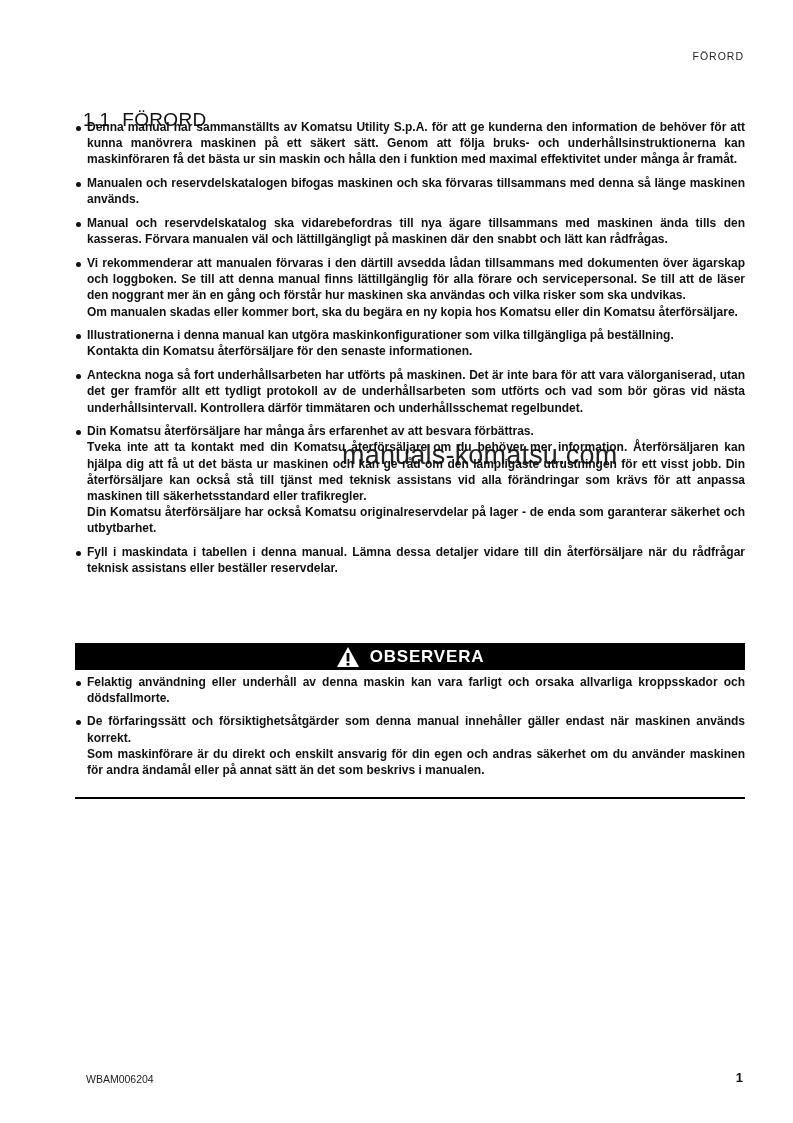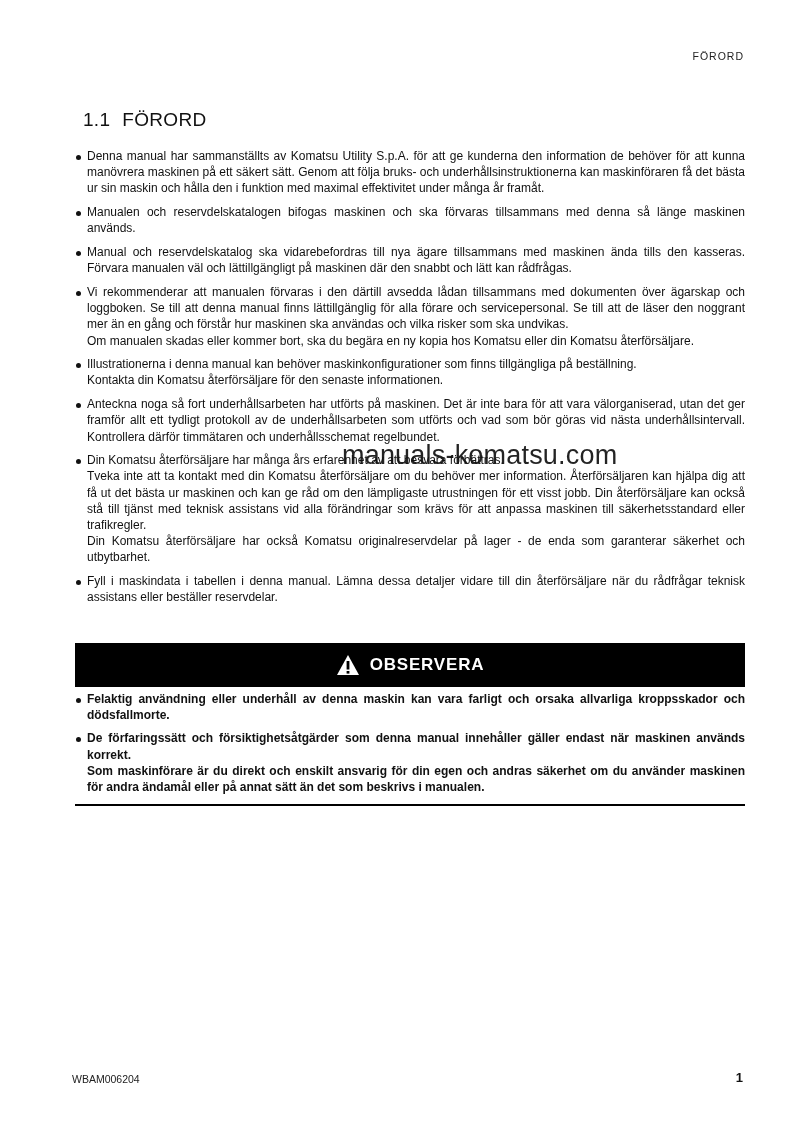--- a/index.html
+++ b/index.html
@@ -28,23 +28,24 @@
       top: 101px;
       left: 75px;
       margin: 8px;
       font-size: 19px;
       font-weight: normal;
       letter-spacing: 0.3px;
     }
     .section-title .num { margin-right: 12px; }
     .content {
       position: absolute;
-      top: 148px;
+      top: 119px;
       left: 75px;
       width: 670px;
+      font-weight: bold;
     }
     ul.bullets {
       list-style: none;
       margin: 0;
       padding: 0;
     }
     ul.bullets li {
       position: relative;
       padding-left: 12px;
       font-size: 12px;
@@ -65,58 +66,58 @@
     ul.bullets li .line { display: block; }
     .warning-box {
       position: absolute;
       top: 643px;
       left: 75px;
       width: 670px;
     }
     .warning-header {
       background: #000;
       color: #fff;
-      height: 44px;
+      height: 27px;
       display: flex;
       align-items: center;
       justify-content: center;
       font-size: 17px;
       font-weight: bold;
       letter-spacing: 0.8px;
     }
     .warning-header .warn-icon {
       width: 24px;
       height: 22px;
       margin-right: 10px;
       display: inline-block;
     }
     .warning-body {
       padding-top: 4px;
       border-bottom: 2px solid #000;
-      padding-bottom: 2px;
+      padding-bottom: 12px;
     }
     .warning-body ul.bullets li {
       font-weight: bold;
       font-size: 12px;
       line-height: 16.2px;
       margin-bottom: 7px;
     }
     .watermark {
       position: absolute;
       top: 440px;
       left: 342px;
       font-size: 27px;
       color: #111;
       letter-spacing: 0.2px;
       opacity: 0.92;
     }
     .footer-code {
       position: absolute;
       top: 1073px;
-      left: 72px;
+      left: 86px;
       font-size: 10.5px;
       color: #222;
     }
     .page-number {
       position: absolute;
       top: 1070px;
       right: 50px;
       font-size: 13px;
       font-weight: bold;
     }
@@ -139,21 +140,21 @@
       <span class="line">Manualen och reservdelskatalogen bifogas maskinen och ska förvaras tillsammans med denna så länge maskinen används.</span>
     </li>
     <li>
       <span class="line">Manual och reservdelskatalog ska vidarebefordras till nya ägare tillsammans med maskinen ända tills den kasseras. Förvara manualen väl och lättillgängligt på maskinen där den snabbt och lätt kan rådfrågas.</span>
     </li>
     <li>
       <span class="line">Vi rekommenderar att manualen förvaras i den därtill avsedda lådan tillsammans med dokumenten över ägarskap och loggboken. Se till att denna manual finns lättillgänglig för alla förare och servicepersonal. Se till att de läser den noggrant mer än en gång och förstår hur maskinen ska användas och vilka risker som ska undvikas.</span>
       <span class="line">Om manualen skadas eller kommer bort, ska du begära en ny kopia hos Komatsu eller din Komatsu återförsäljare.</span>
     </li>
     <li>
-      <span class="line">Illustrationerna i denna manual kan behöver maskinkonfigurationer som finns tillgängliga på beställning.</span>
+      <span class="line">Illustrationerna i denna manual kan utgöra maskinkonfigurationer som vilka tillgängliga på beställning.</span>
       <span class="line">Kontakta din Komatsu återförsäljare för den senaste informationen.</span>
     </li>
     <li>
       <span class="line">Anteckna noga så fort underhållsarbeten har utförts på maskinen. Det är inte bara för att vara välorganiserad, utan det ger framför allt ett tydligt protokoll av de underhållsarbeten som utförts och vad som bör göras vid nästa underhållsintervall. Kontrollera därför timmätaren och underhållsschemat regelbundet.</span>
     </li>
     <li>
       <span class="line">Din Komatsu återförsäljare har många års erfarenhet av att besvara förbättras.</span>
       <span class="line">Tveka inte att ta kontakt med din Komatsu återförsäljare om du behöver mer information. Återförsäljaren kan hjälpa dig att få ut det bästa ur maskinen och kan ge råd om den lämpligaste utrustningen för ett visst jobb. Din återförsäljare kan också stå till tjänst med teknisk assistans vid alla förändringar som krävs för att anpassa maskinen till säkerhetsstandard eller trafikregler.</span>
       <span class="line">Din Komatsu återförsäljare har också Komatsu originalreservdelar på lager - de enda som garanterar säkerhet och utbytbarhet.</span>
     </li>

